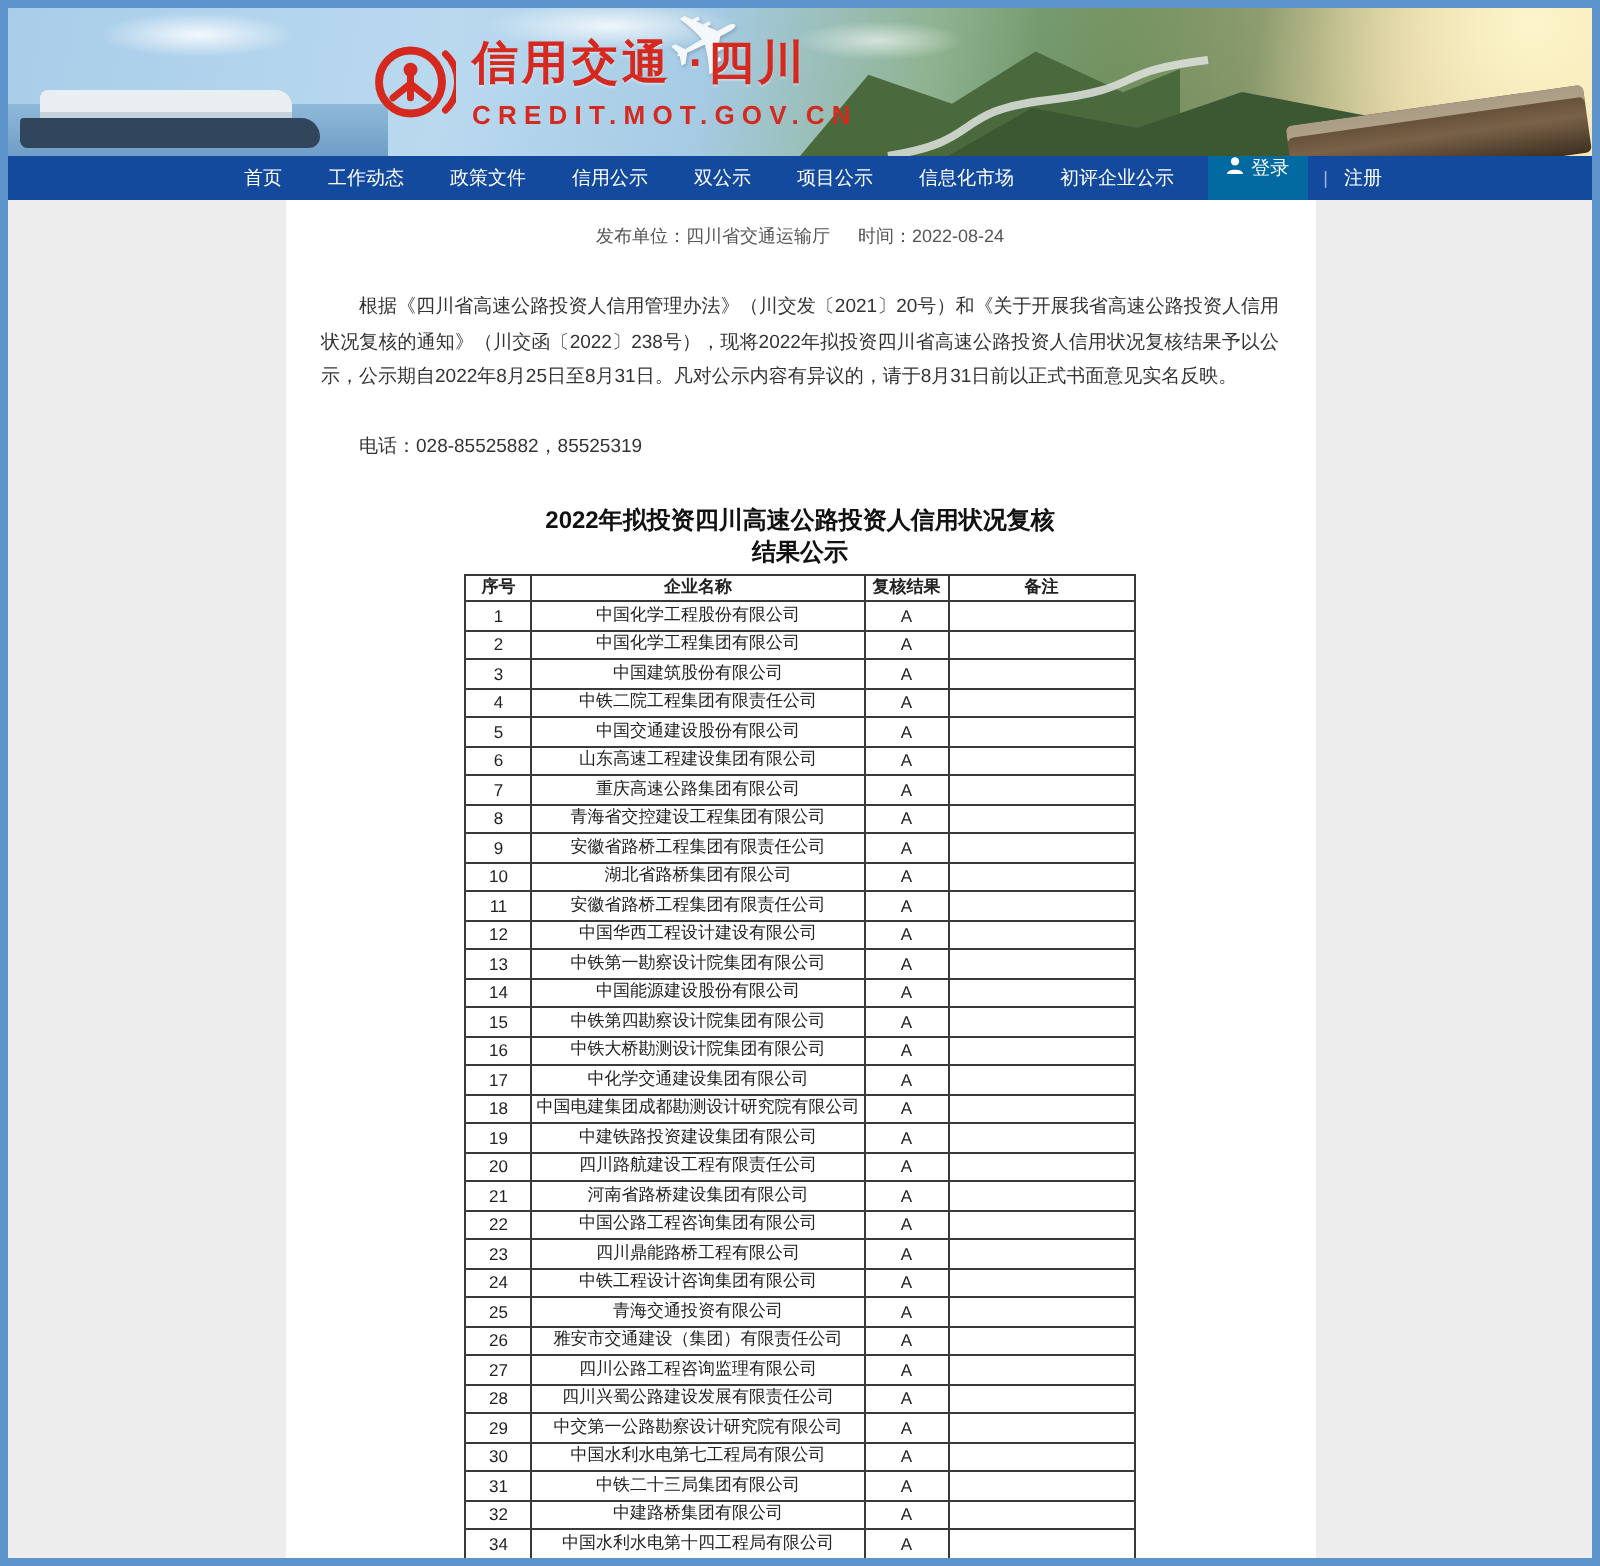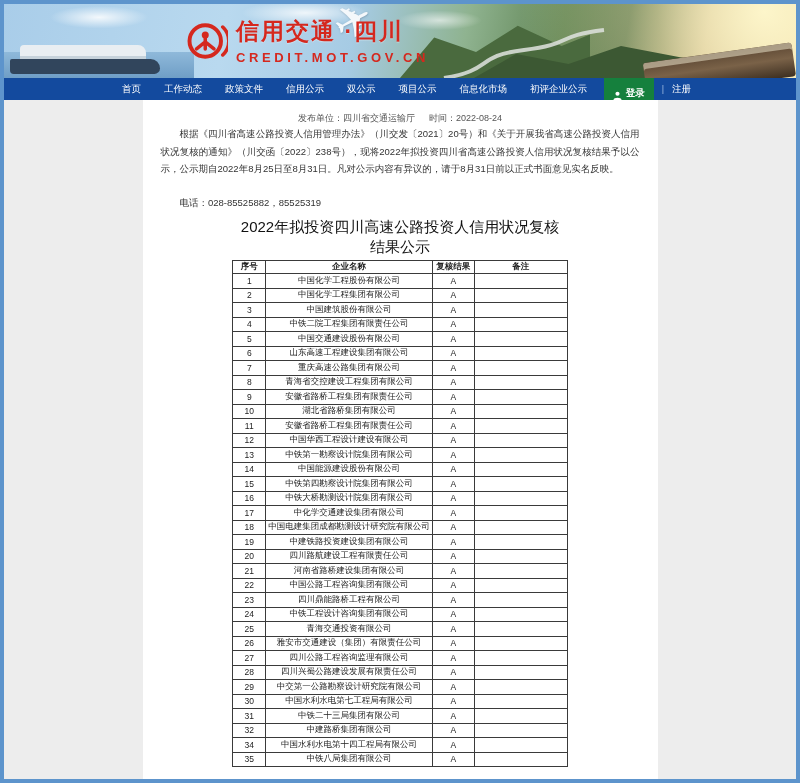--- a/index.html
+++ b/index.html
@@ -46,39 +46,39 @@
   .logo-text-block { display:flex; flex-direction:column; }
   .logo-title { color:#d5281e; font-size:23px; font-weight:bold; letter-spacing:2px;
                 text-shadow:0 1px 1px rgba(255,255,255,.35); }
   .logo-sub   { color:#d5281e; font-size:13px; font-weight:bold; letter-spacing:3.6px; margin-top:3px; }
 
   
   .nav { height:22px; background:#134a9e; display:flex; align-items:center;
          padding-left:118px; position:relative; }
   .nav-item { color:#fff; font-size:9.5px; margin-right:23px; cursor:pointer; white-space:nowrap; }
   .nav-right { position:absolute; right:105px; top:0; height:22px; display:flex; align-items:center; }
-  .login-btn { background:#15803d; color:#fff; font-size:9.5px; height:22px;
-               display:flex; align-items:flex-end; padding:0 9px; cursor:pointer;font-weight:bold; }
+  .login-btn { background:#0369a1; color:#fff; font-size:9.5px; height:22px;
+               display:flex; align-items:flex-start; padding:0 9px; cursor:pointer; }
   .login-btn svg { margin-right:4px; }
   .nav-sep { color:#9db9e0; font-size:9px; margin:0 8px; }
   .register-link { color:#fff; font-size:9.5px; cursor:pointer; }
 
   
   .content-outer { height:679px; background:#ededed; }
   .content { width:515px; height:100%; margin:0 auto; background:#fff; padding:10px 18px 0 18px; overflow:hidden; }
 
   .meta-line { text-align:center; font-size:9px; color:#555; padding-top:2px; }
   .meta-gap { display:inline-block; width:14px; }
 
-  .notice { font-size:9.5px; color:#333; line-height:1.85; text-align:justify; }
+  .notice { margin-top:20px; font-size:9.5px; color:#333; line-height:1.85; text-align:justify; }
   .notice p { text-indent:2em; }
   .phone-line { font-size:9.5px; color:#333; text-indent:2em; margin-top:19px; }
 
-  .doc-title { text-align:center; font-weight:normal; font-size:15px; color:#111;
-               line-height:1.35; margin-top:7px; }
+  .doc-title { text-align:center; font-weight:bold; font-size:12px; color:#111;
+               line-height:1.35; margin-top:22px; }
 
   table.result { border-collapse:collapse; margin:3px auto 0 auto; table-layout:fixed; }
   table.result th, table.result td {
     border:1px solid #3a3a3a; font-size:8.5px; color:#222;
     text-align:center; height:14.5px; padding:0 2px; overflow:hidden; white-space:nowrap;
   }
   table.result th { font-weight:bold; height:10px;margin-left:13px; }
   .col-no   { width:33px; }
   .col-name { width:158px; }
   .col-res  { width:42px; }

